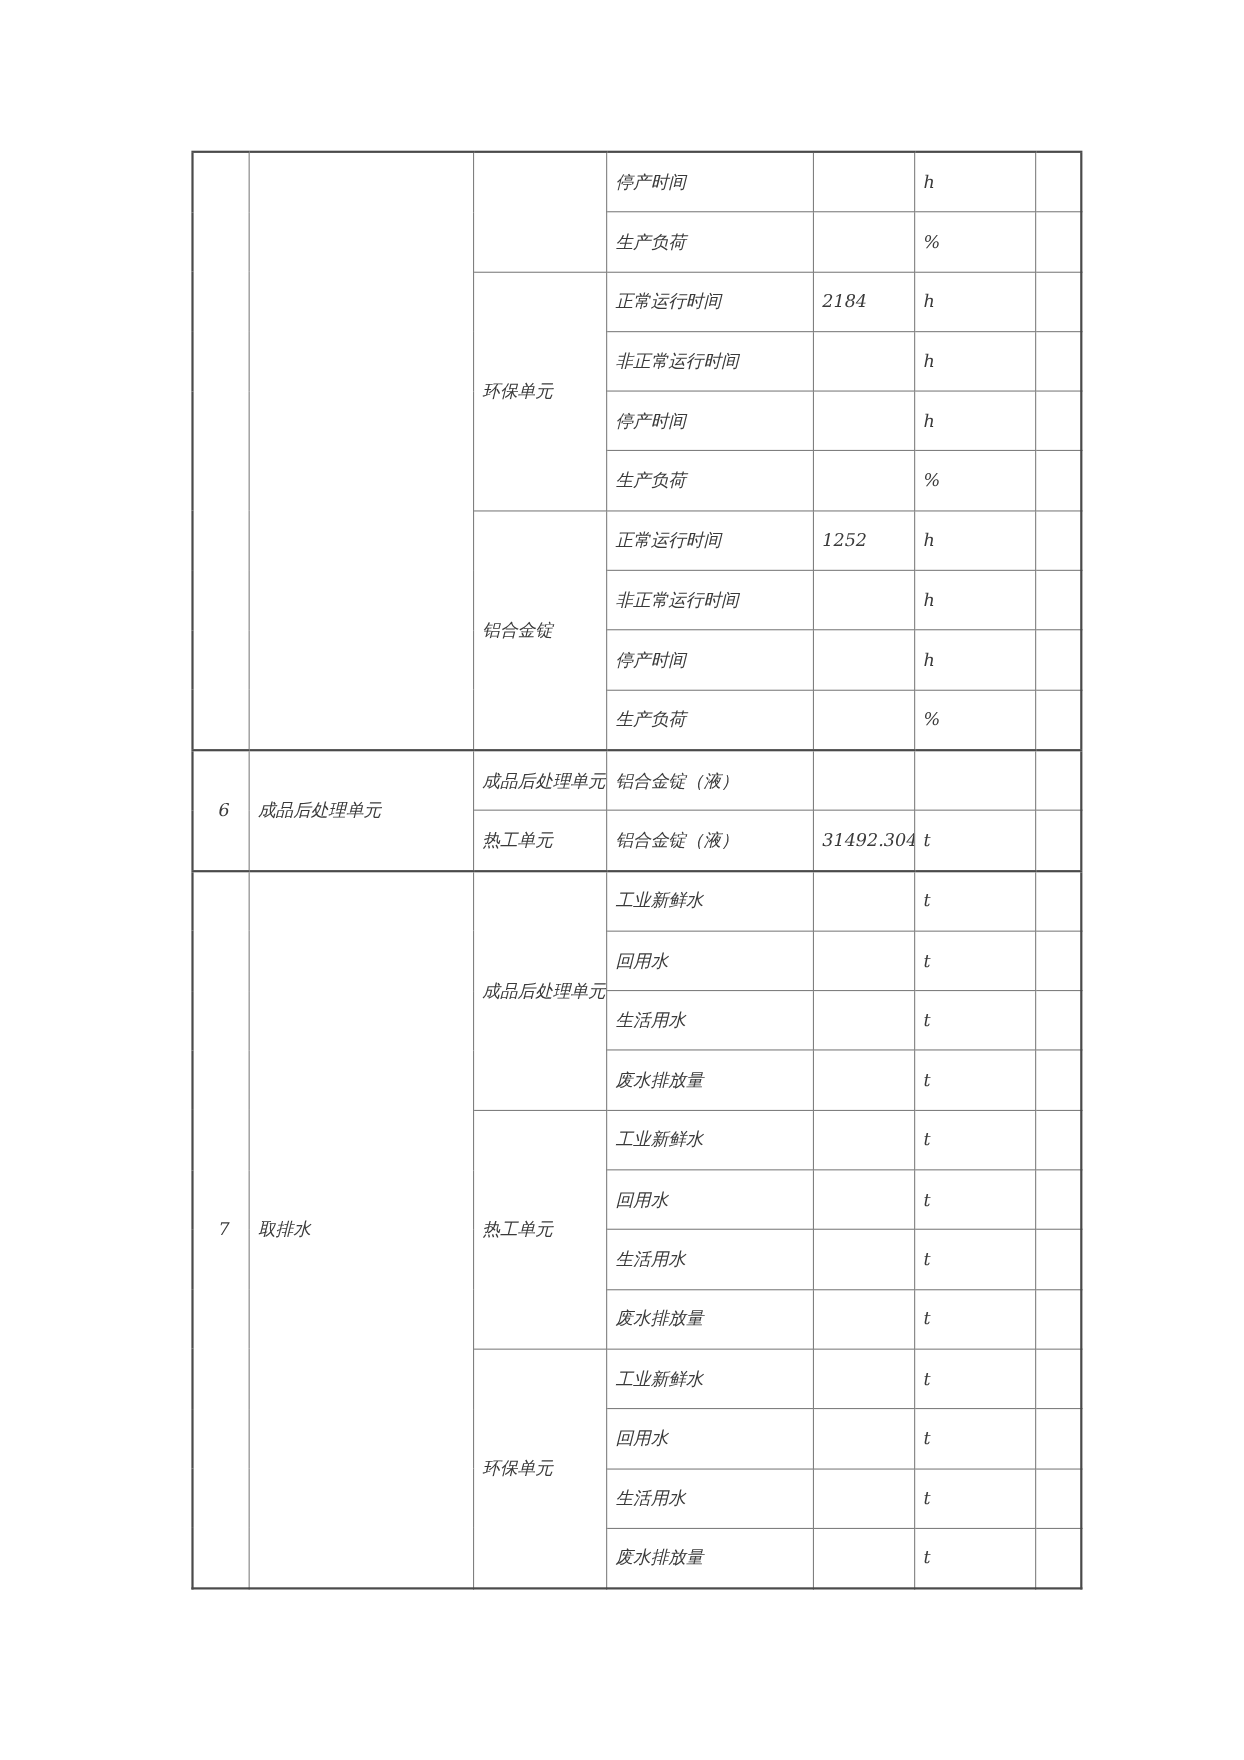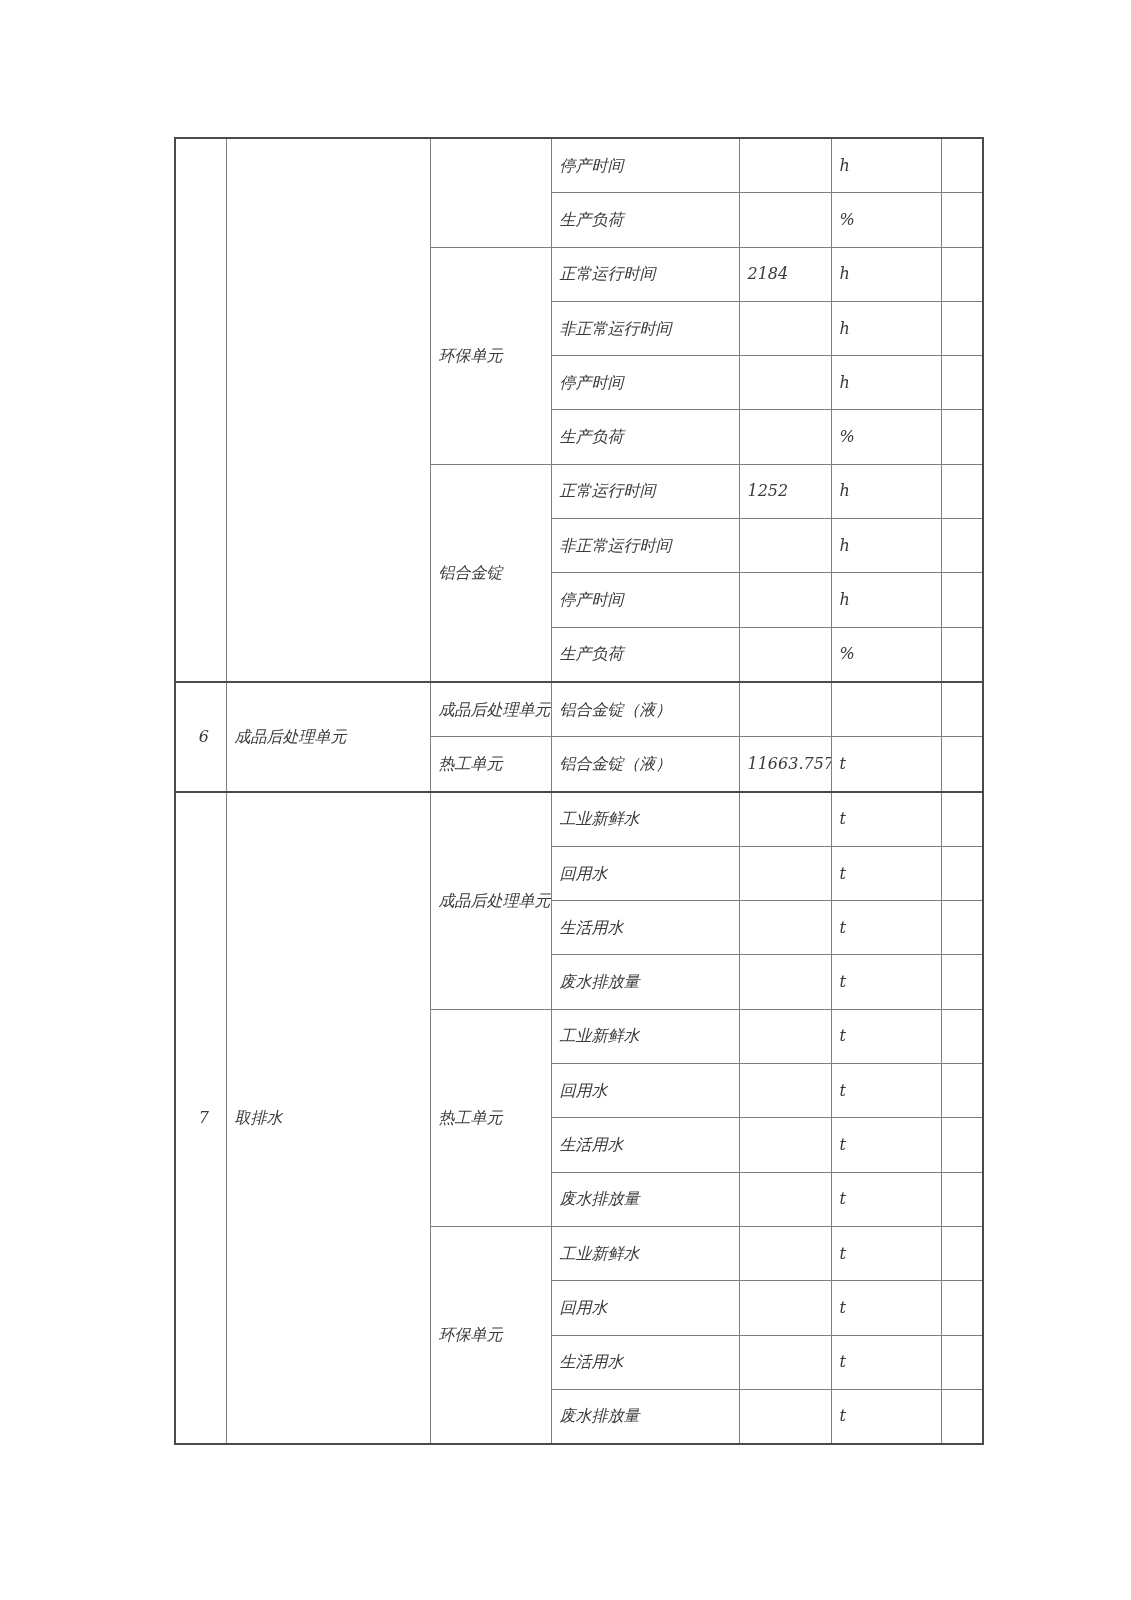--- a/index.html
+++ b/index.html
@@ -139,21 +139,21 @@
       <td class="cat" rowspan="2">成品后处理单元</td>
       <td class="unitg">成品后处理单元</td>
       <td class="item">铝合金锭（液）</td>
       <td class="val"></td>
       <td class="meas"></td>
       <td class="note"></td>
     </tr>
     <tr>
       <td class="unitg">热工单元</td>
       <td class="item">铝合金锭（液）</td>
-      <td class="val">11663.757</td>
+      <td class="val">31492.304</td>
       <td class="meas">t</td>
       <td class="note"></td>
     </tr>
 
     <tr class="sec-start">
       <td class="no" rowspan="12">7</td>
       <td class="cat" rowspan="12">取排水</td>
       <td class="unitg" rowspan="4">成品后处理单元</td>
       <td class="item">工业新鲜水</td>
       <td class="val"></td>

